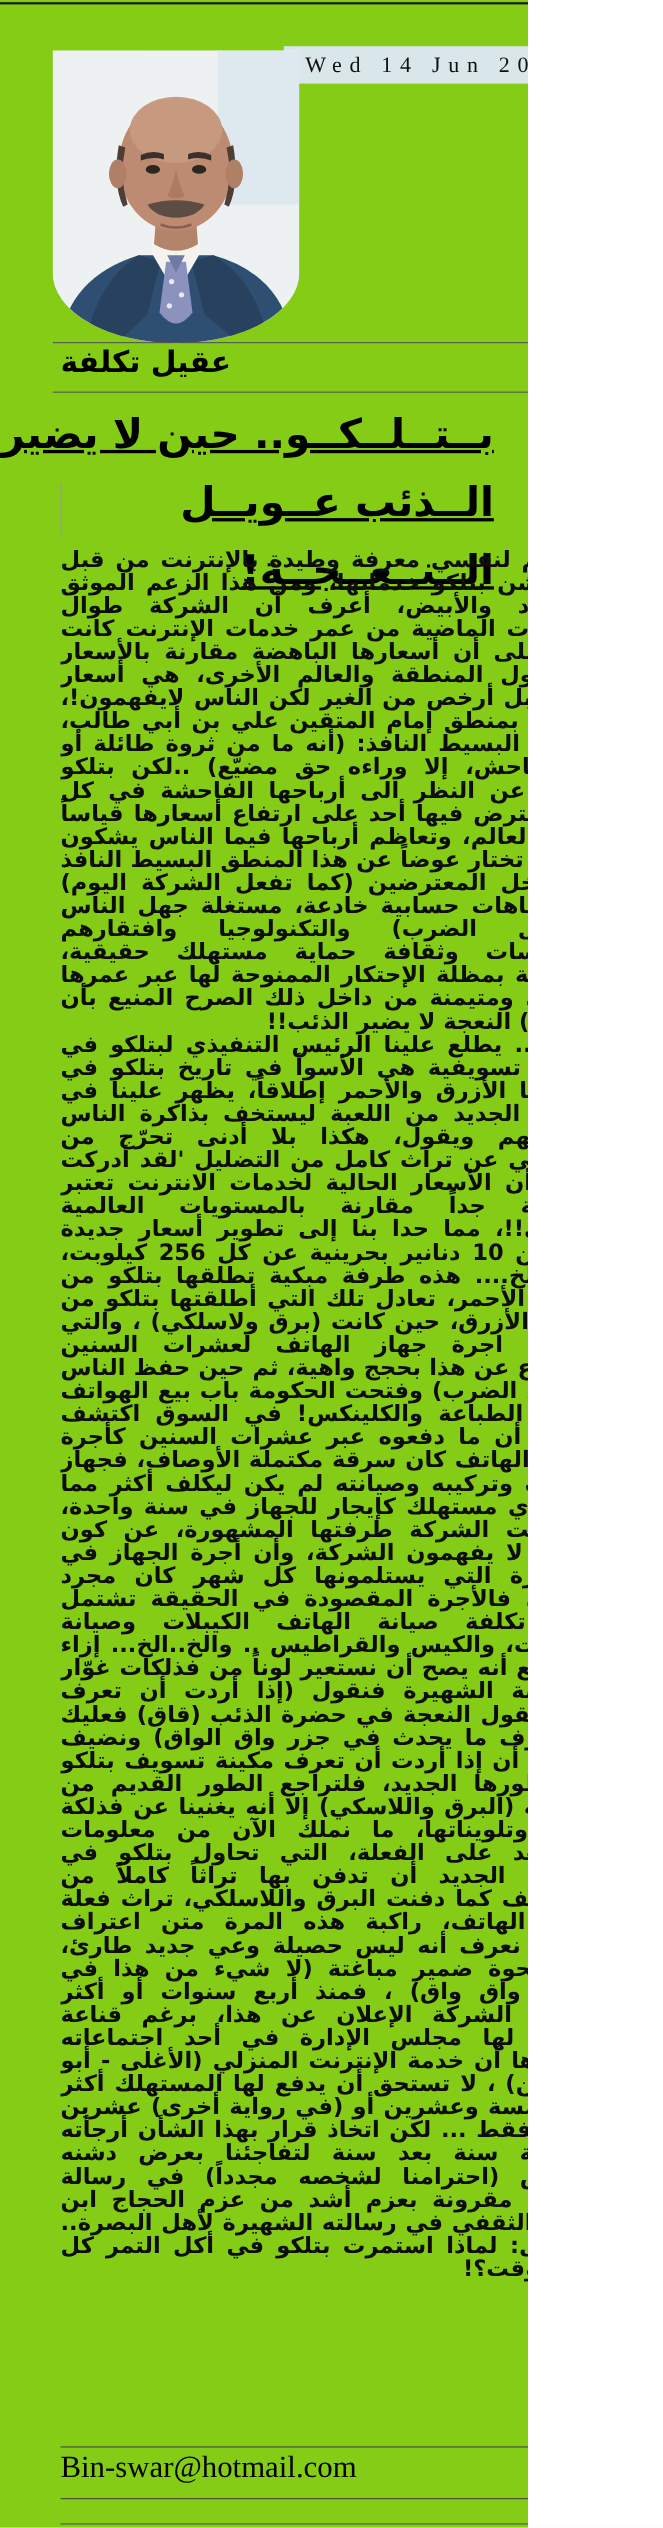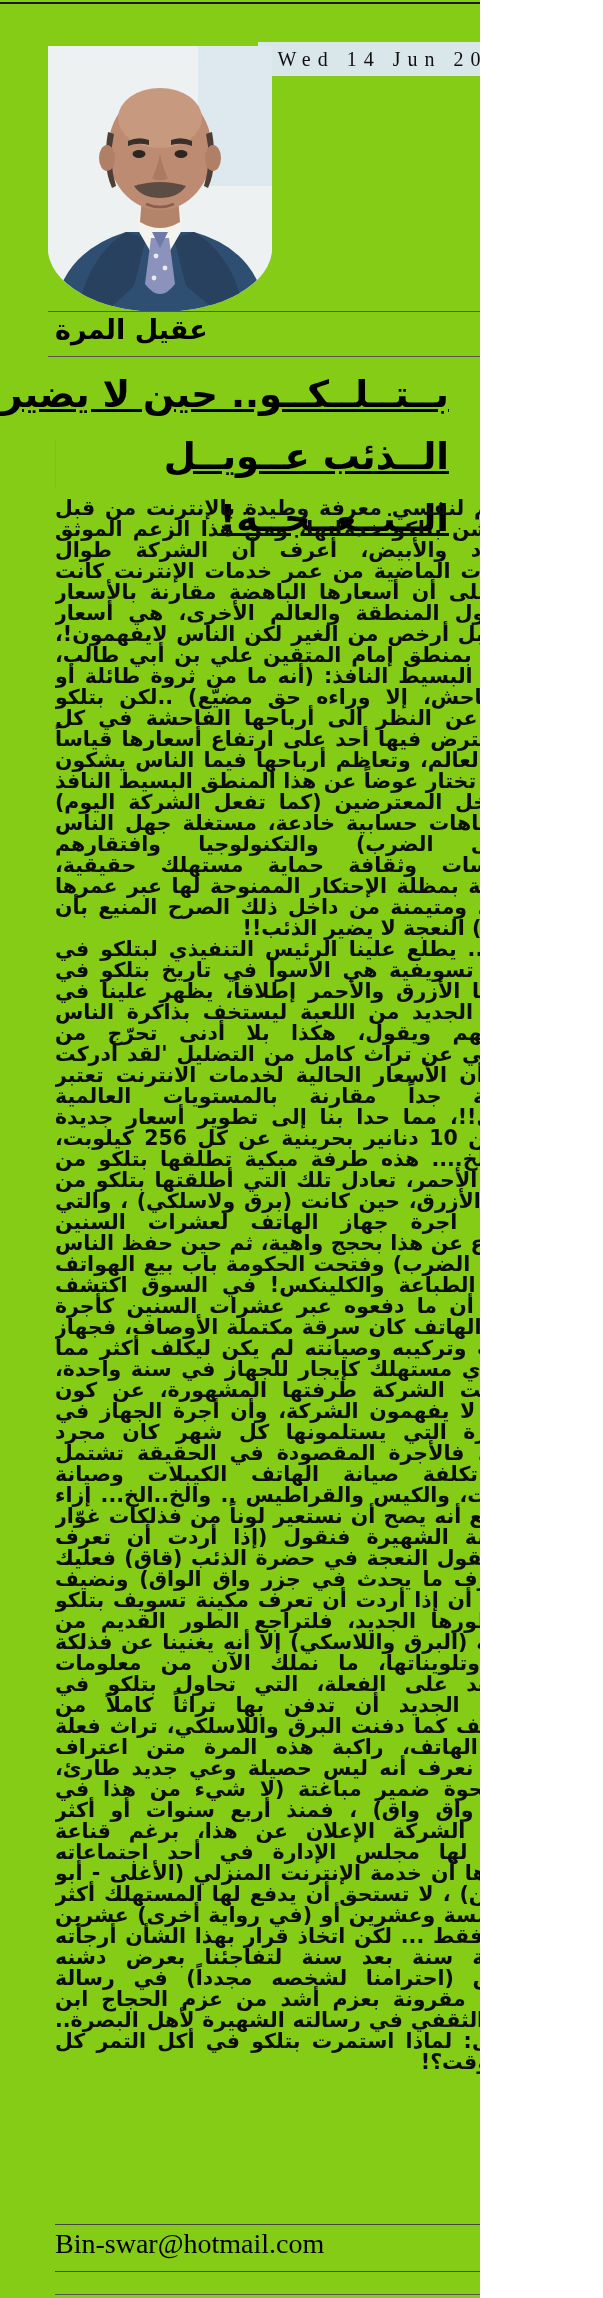--- a/index.html
+++ b/index.html
@@ -99,21 +99,21 @@
 
       <path d="M86,140 Q112,132 138,140 Q130,152 112,152 Q94,152 86,140 Z" fill="#5d4c43"></path>
 
       <path d="M98,158 Q112,164 126,158" stroke="#8a5f4d" stroke-width="2.5" fill="none"></path>
     </svg>
   </div>
 
   <div id="photo-right-line" class="rule"></div>
   <div id="author-top-line" class="rule"></div>
 
-  <div id="author-name">عقيل المرة</div>
+  <div id="author-name">عقيل تكلفة</div>
 
   <div id="author-bottom-line" class="rule"></div>
   <div id="title-left-line" class="rule"></div>
 
   <div id="article-title">
     <div>بــتــلــكــو.. حين لا يضير</div>
     <div>الــذئب عــويــل الــنــعــجــة!</div>
   </div>
 
   <div id="article-body">

